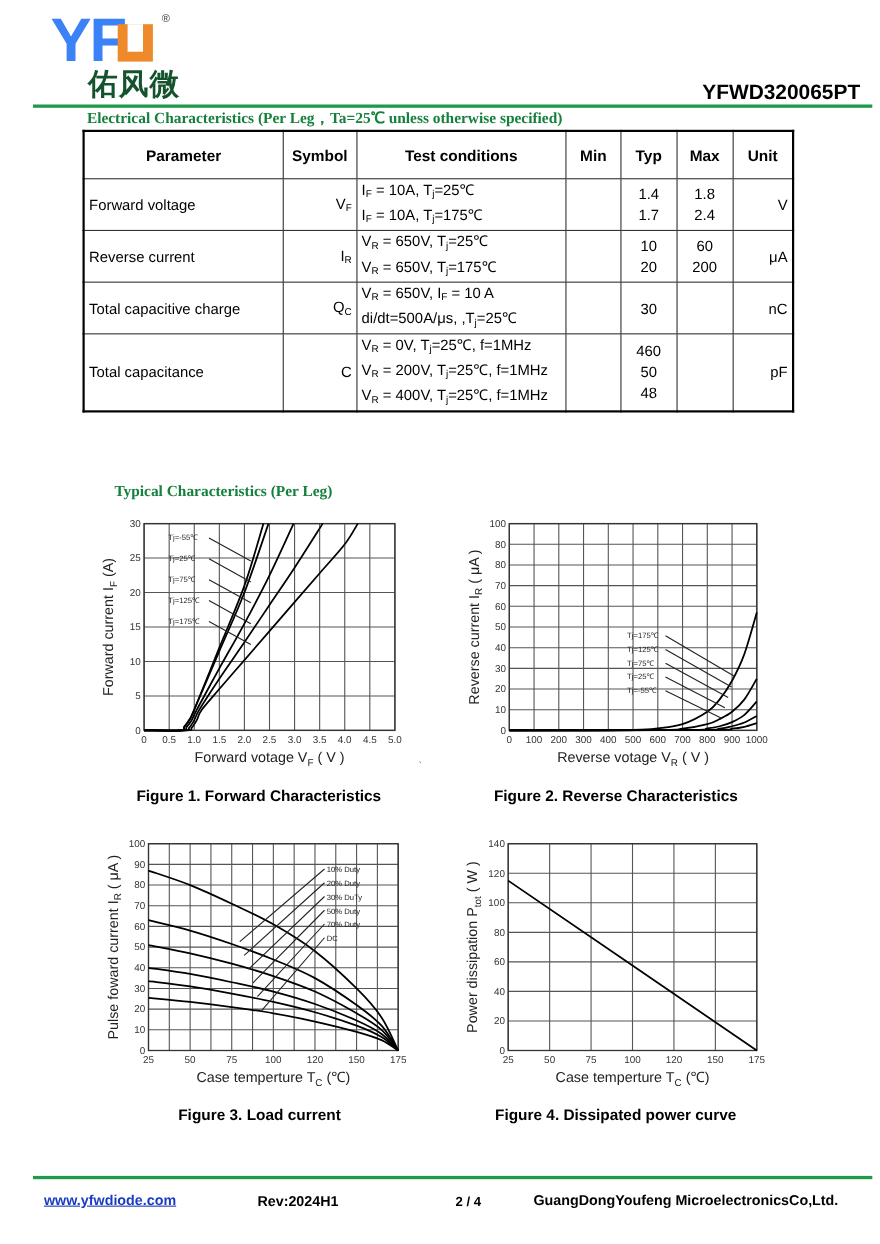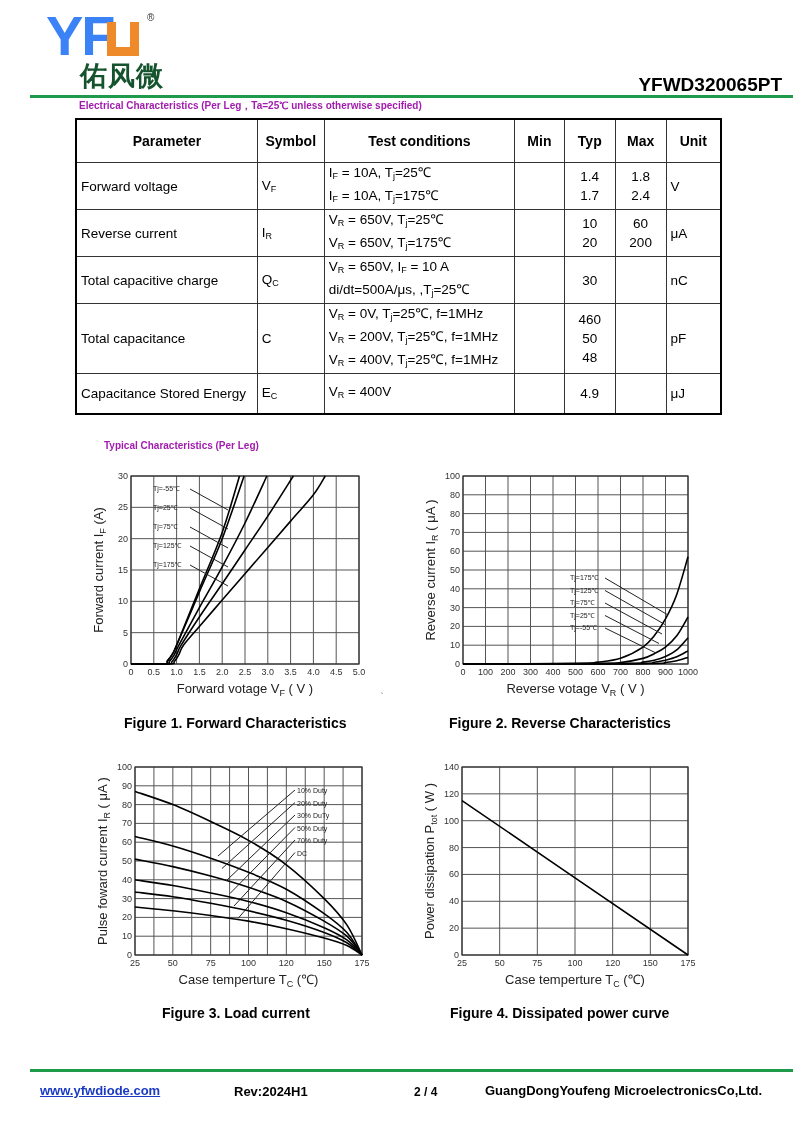--- a/index.html
+++ b/index.html
@@ -5,25 +5,25 @@
   html,body{margin:0;padding:0;background:#fff;}
   body{width:800px;height:1131px;position:relative;overflow:hidden;font-family:"Liberation Sans",sans-serif;color:#000;}
   .abs{position:absolute;}
   .logo-yf{left:46px;top:14px;font-family:"Liberation Sans",sans-serif;font-weight:bold;font-size:56px;color:#3b82f6;letter-spacing:-2px;line-height:44px;}
   .logo-u{left:107px;top:22px;width:32px;height:34px;background:#ee8a2a;}
   .logo-u-inner{left:116px;top:22px;width:14px;height:25px;background:#fff;}
   .logo-reg{left:147px;top:12px;font-size:10px;color:#333;}
   .logo-cn{left:52px;top:58px;font-size:27px;font-weight:bold;font-family:"DejaVu Sans",sans-serif;color:#14532d;letter-spacing:1px;margin-left:28px;}
   .partno{right:18px;top:74px;font-size:19px;font-weight:bold;text-align:center;}
   .hr-green{left:30px;width:763px;height:3px;background:#1f9a4a;}
-  .sec-title{font-size:10px;font-weight:bold;color:#a21caf;}
+  .sec-title{font-size:14px;font-weight:bold;color:#15803d;font-family:Liberation Serif, serif;}
   table.spec{position:absolute;left:75px;top:118px;width:647px;border-collapse:collapse;font-size:13.5px;border:2px solid #000;}
   table.spec td, table.spec th{border:1px solid #333;padding:0 4px;vertical-align:middle;}
   table.spec th{height:42px;font-weight:bold;font-size:14px;text-align:center;}
-  table.spec td.c{text-align:left;margin-left:46px;}
+  table.spec td.c{text-align:right;margin-left:46px;}
   table.spec td.cond{line-height:19px;font-size:13.5px;}
   table.spec td.num{text-align:center;line-height:19px;}
   sub{font-size:9px;vertical-align:-2px;}
   .fig-caption{font-size:14px;font-weight:bold;}
   svg text{font-family:"Liberation Sans",sans-serif;}
   .footer{font-size:13px;font-weight:bold;}
   .footer a{color:#1a3bc1;text-decoration:underline;}
 </style>
 </head>
 <body>
@@ -119,33 +119,20 @@
           <div><span>V</span><sub>R</sub><span> = 400V, T</span><sub>j</sub><span>=25℃, f=1MHz</span></div>
         </td>
         <td class="num"></td>
         <td class="num">
           <div>460</div>
           <div>50</div>
           <div>48</div>
         </td>
         <td class="num"></td>
         <td class="c">pF</td>
-      </tr>
-      <tr style="height: 40px;">
-        <td>Capacitance Stored Energy</td>
-        <td class="c"><span>E</span><sub>C</sub></td>
-        <td class="cond">
-          <div><span>V</span><sub>R</sub><span> = 400V</span><span></span></div>
-        </td>
-        <td class="num"></td>
-        <td class="num">
-          <div>4.9</div>
-        </td>
-        <td class="num"></td>
-        <td class="c">μJ</td>
       </tr>
     </tbody>
 </table>
 
 <div class="abs sec-title" style="left:62px;top:440px;margin-left:42px;">Typical Characteristics (Per Leg)</div>
 
 <svg class="abs" style="left:0;top:455px;" width="800" height="600" id="charts-svg">
     <line x1="131" y1="21" x2="131" y2="209" stroke="#555" stroke-width="1"></line>
     <line x1="153.8" y1="21" x2="153.8" y2="209" stroke="#555" stroke-width="1"></line>
     <line x1="176.6" y1="21" x2="176.6" y2="209" stroke="#555" stroke-width="1"></line>

